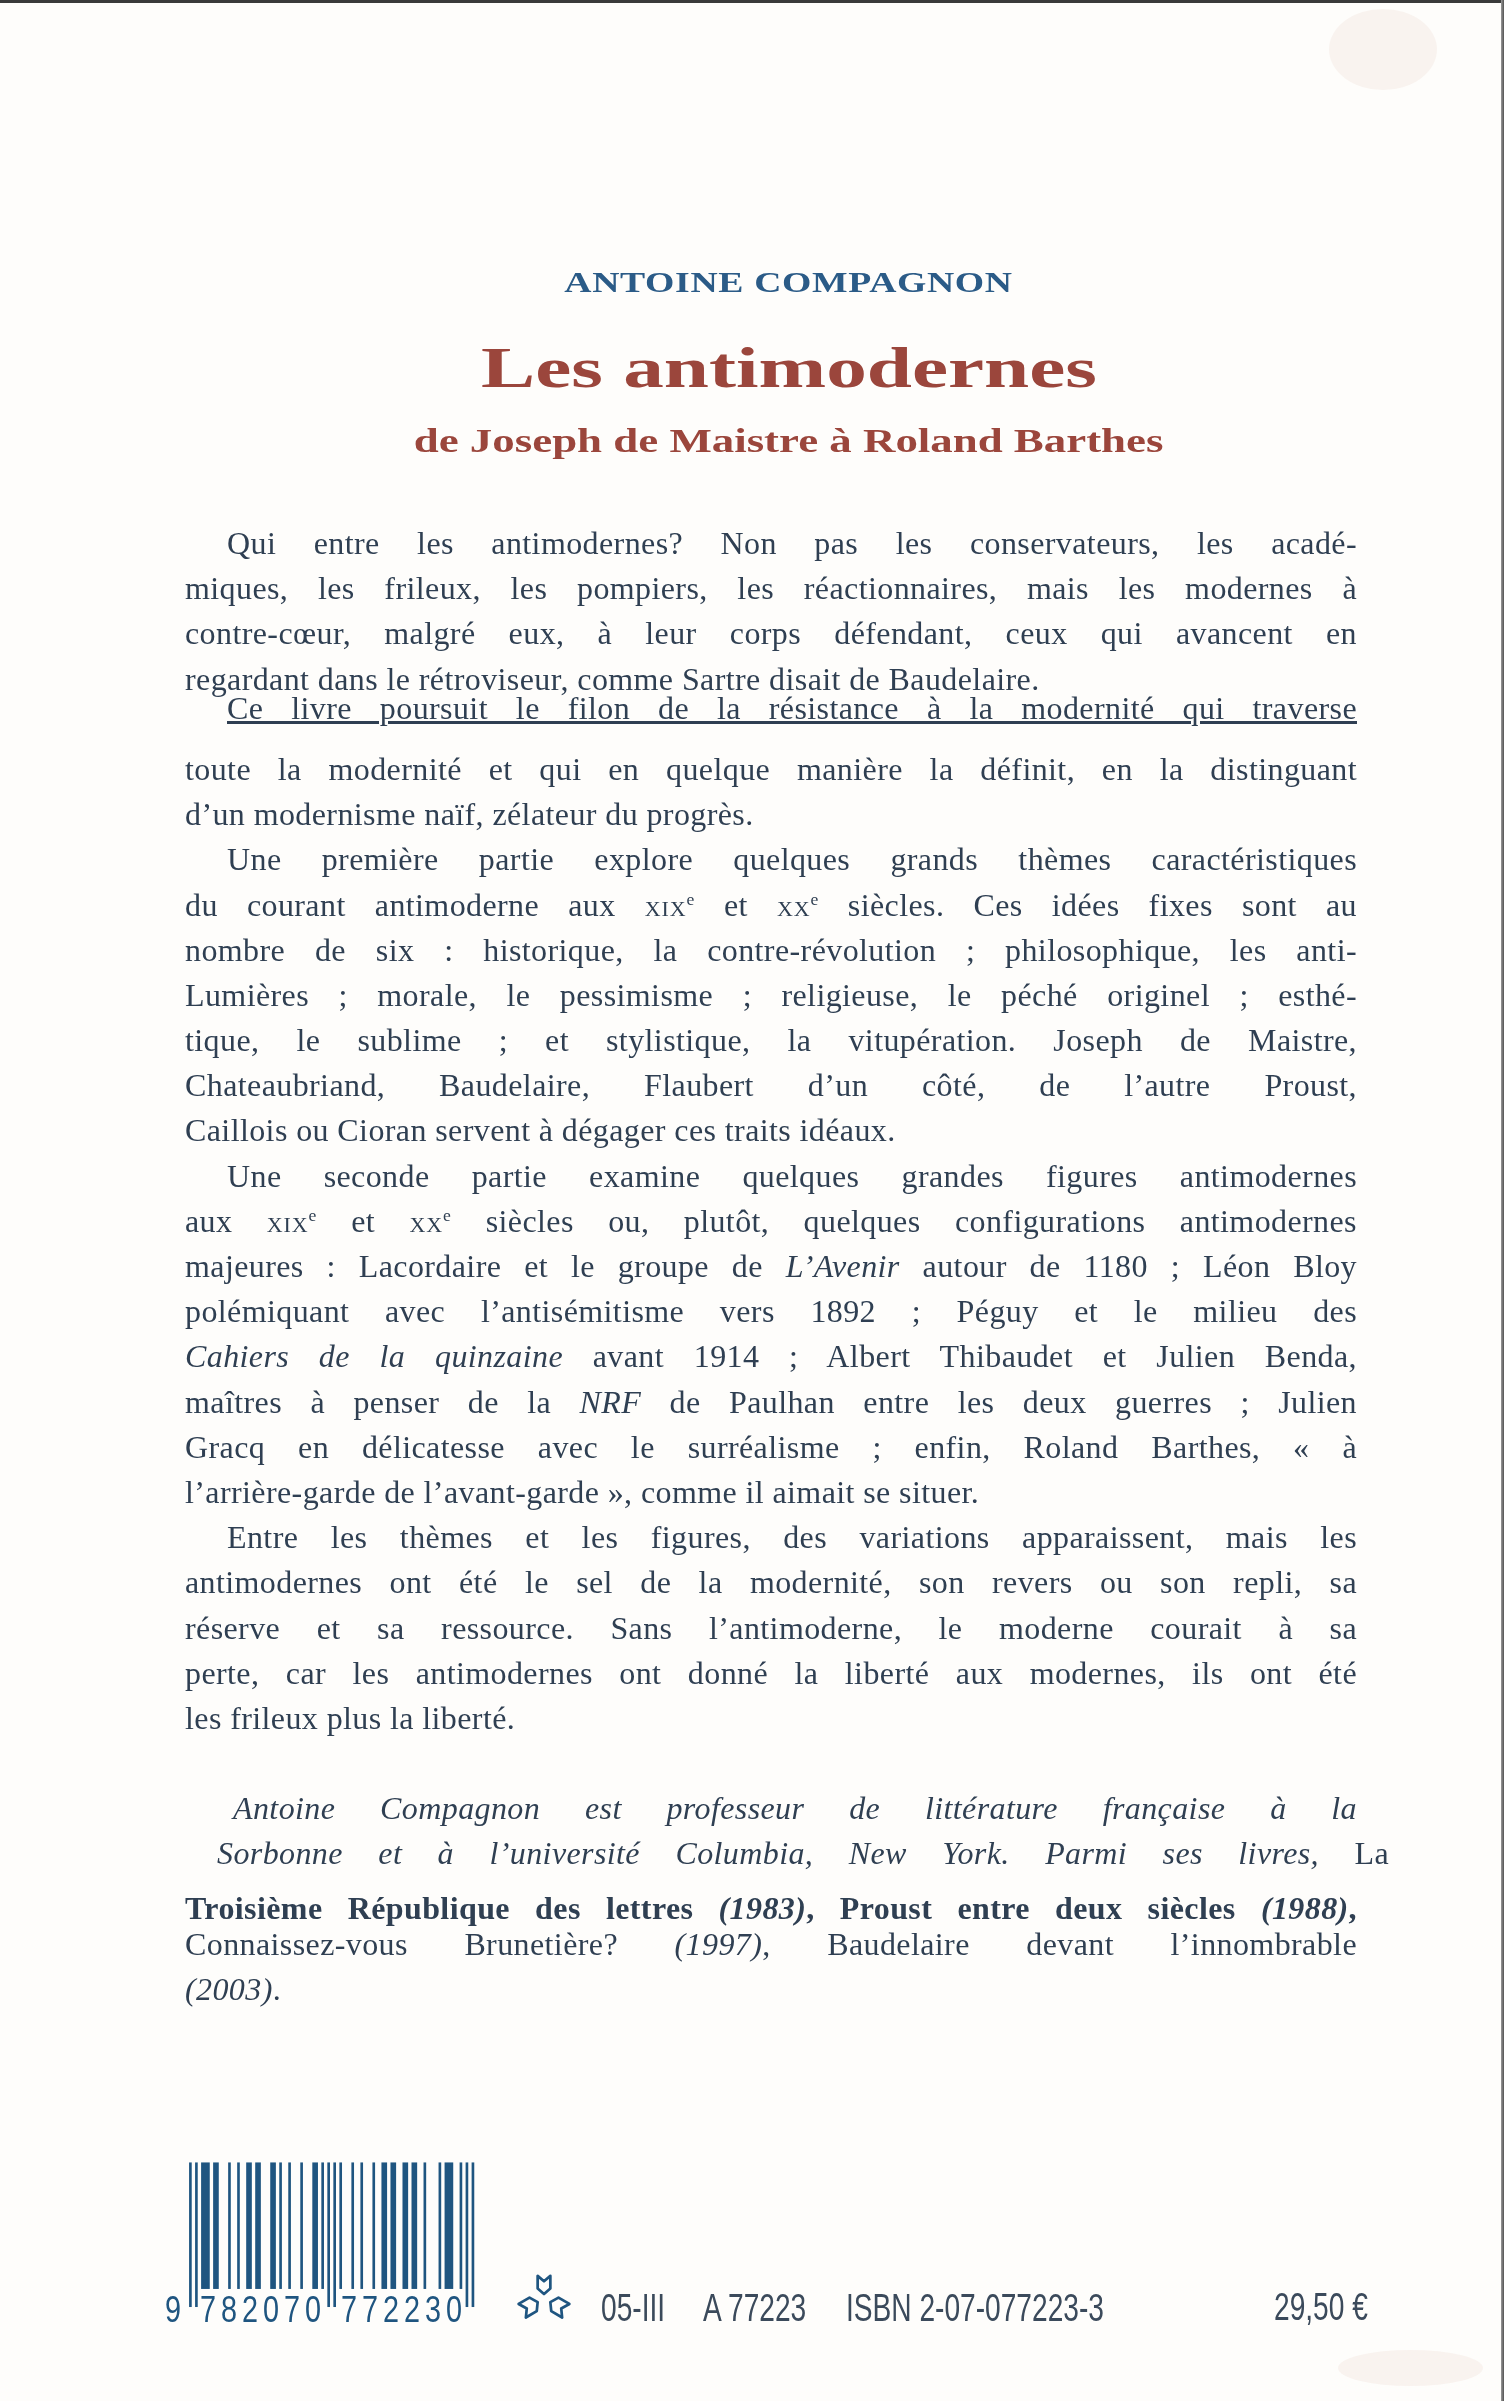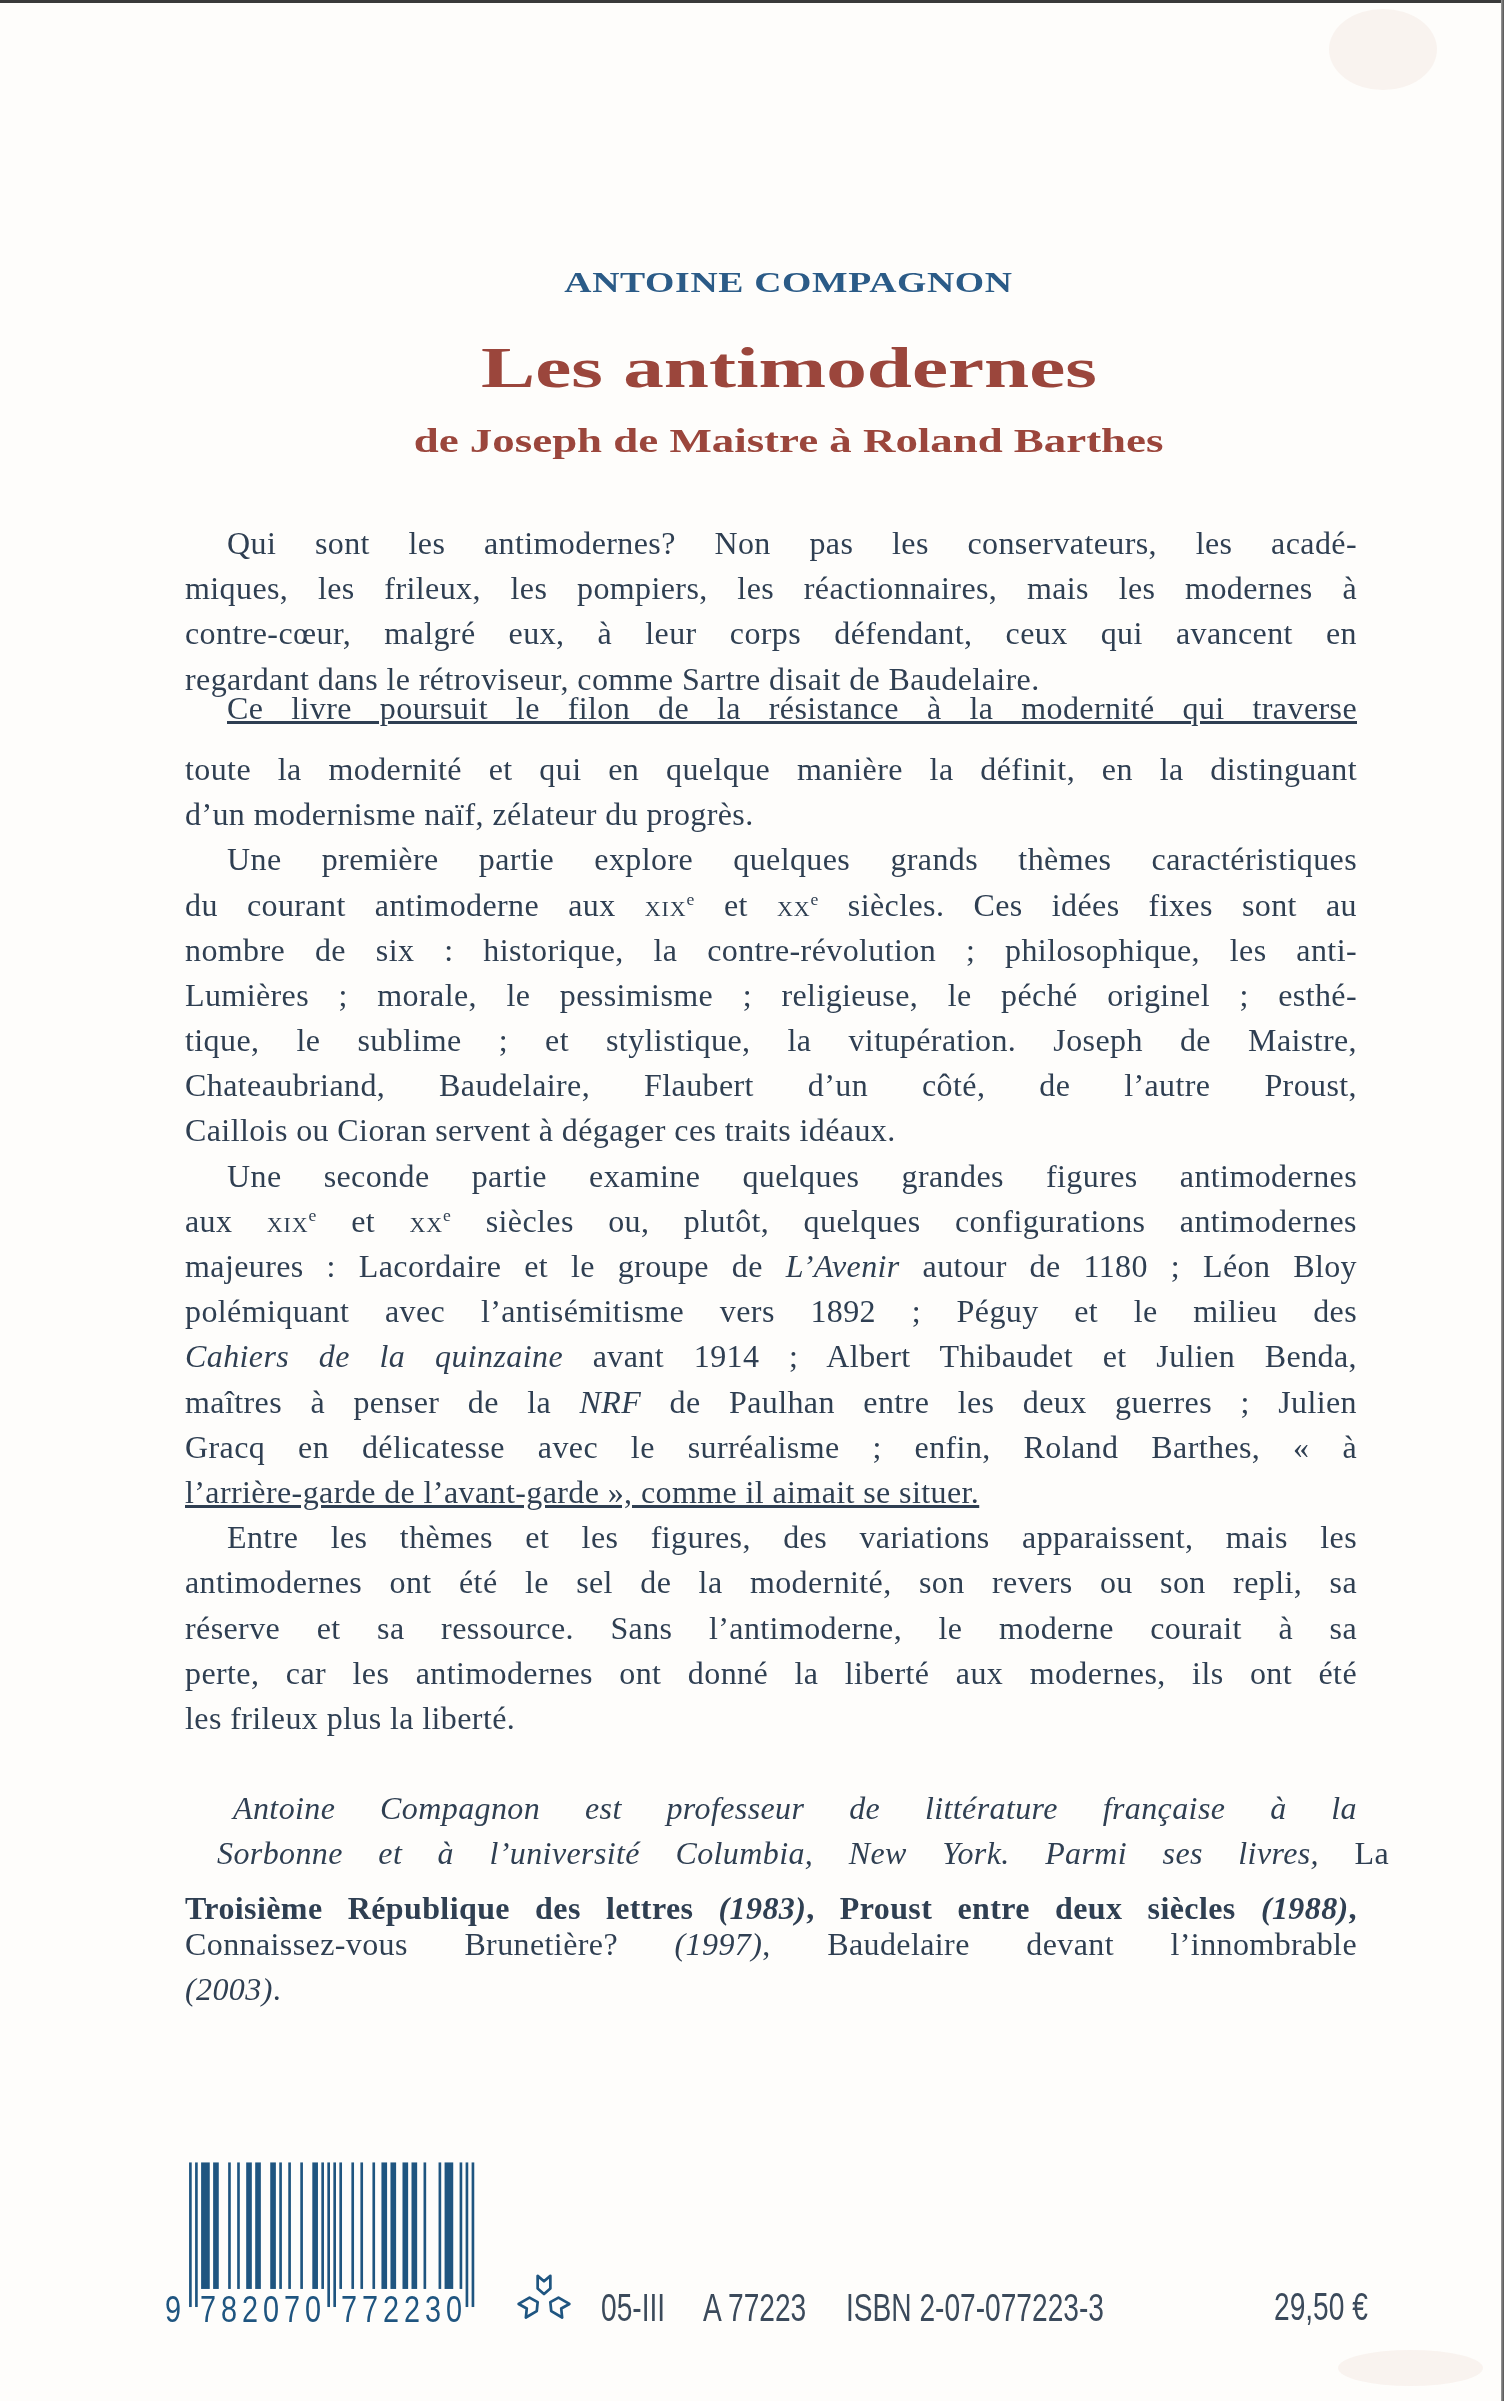--- a/index.html
+++ b/index.html
@@ -60,42 +60,42 @@
   <span id="author-text" style="color: rgb(43, 91, 135);">ANTOINE COMPAGNON</span>
 </div>
 <div class="heading title">
   <span id="title-text" style="color: rgb(155, 70, 60);">Les antimodernes</span>
 </div>
 <div class="heading subtitle">
   <span id="subtitle-text" style="color: rgb(155, 70, 60);">de Joseph de Maistre à Roland Barthes</span>
 </div>
 
 <div class="textblock" id="body-block" style="top:521px;">
-    <div class="line indent" style="top: 0px;"><span class="seg-r">Qui sont les antimodernes? Non pas les conservateurs, les acadé-</span></div>
+    <div class="line indent" style="top: 0px;"><span class="seg-r">Qui entre les antimodernes? Non pas les conservateurs, les acadé-</span></div>
     <div class="line" style="top: 45px;"><span class="seg-r">miques, les frileux, les pompiers, les réactionnaires, mais les modernes à</span></div>
     <div class="line" style="top: 90px;"><span class="seg-r">contre-cœur, malgré eux, à leur corps défendant, ceux qui avancent en</span></div>
     <div class="line last" style="top: 136px;"><span class="seg-r">regardant dans le rétroviseur, comme Sartre disait de Baudelaire.</span></div>
     <div class="line indent" style="top: 165px; text-decoration: underline;"><span class="seg-r">Ce livre poursuit le filon de la résistance à la modernité qui traverse</span></div>
     <div class="line" style="top: 226px;"><span class="seg-r">toute la modernité et qui en quelque manière la définit, en la distinguant</span></div>
     <div class="line last" style="top: 271px;"><span class="seg-r">d’un modernisme naïf, zélateur du progrès.</span></div>
     <div class="line indent" style="top: 316px;"><span class="seg-r">Une première partie explore quelques grands thèmes caractéristiques</span></div>
     <div class="line" style="top: 362px;"><span class="seg-r">du courant antimoderne aux </span><span class="seg-sc">xix</span><span class="seg-sup">e</span><span class="seg-r"> et </span><span class="seg-sc">xx</span><span class="seg-sup">e</span><span class="seg-r"> siècles. Ces idées fixes sont au</span></div>
     <div class="line" style="top: 407px;"><span class="seg-r">nombre de six : historique, la contre-révolution ; philosophique, les anti-</span></div>
     <div class="line" style="top: 452px;"><span class="seg-r">Lumières ; morale, le pessimisme ; religieuse, le péché originel ; esthé-</span></div>
     <div class="line" style="top: 497px;"><span class="seg-r">tique, le sublime ; et stylistique, la vitupération. Joseph de Maistre,</span></div>
     <div class="line" style="top: 542px;"><span class="seg-r">Chateaubriand, Baudelaire, Flaubert d’un côté, de l’autre Proust,</span></div>
     <div class="line last" style="top: 587px;"><span class="seg-r">Caillois ou Cioran servent à dégager ces traits idéaux.</span></div>
     <div class="line indent" style="top: 633px;"><span class="seg-r">Une seconde partie examine quelques grandes figures antimodernes</span></div>
     <div class="line" style="top: 678px;"><span class="seg-r">aux </span><span class="seg-sc">xix</span><span class="seg-sup">e</span><span class="seg-r"> et </span><span class="seg-sc">xx</span><span class="seg-sup">e</span><span class="seg-r"> siècles ou, plutôt, quelques configurations antimodernes</span></div>
     <div class="line" style="top: 723px;"><span class="seg-r">majeures : Lacordaire et le groupe de </span><span class="seg-i">L’Avenir</span><span class="seg-r"> autour de 1180 ; Léon Bloy</span></div>
     <div class="line" style="top: 768px;"><span class="seg-r">polémiquant avec l’antisémitisme vers 1892 ; Péguy et le milieu des</span></div>
     <div class="line" style="top: 813px;"><span class="seg-i">Cahiers de la quinzaine</span><span class="seg-r"> avant 1914 ; Albert Thibaudet et Julien Benda,</span></div>
     <div class="line" style="top: 859px;"><span class="seg-r">maîtres à penser de la </span><span class="seg-i">NRF</span><span class="seg-r"> de Paulhan entre les deux guerres ; Julien</span></div>
     <div class="line" style="top: 904px;"><span class="seg-r">Gracq en délicatesse avec le surréalisme ; enfin, Roland Barthes, « à</span></div>
-    <div class="line last" style="top: 949px; text-decoration: underline;"><span class="seg-r">l’arrière-garde de l’avant-garde », comme il aimait se situer.</span></div>
+    <div class="line last" style="top: 949px;"><span class="seg-r">l’arrière-garde de l’avant-garde », comme il aimait se situer.</span></div>
     <div class="line indent" style="top: 994px;"><span class="seg-r">Entre les thèmes et les figures, des variations apparaissent, mais les</span></div>
     <div class="line" style="top: 1039px;"><span class="seg-r">antimodernes ont été le sel de la modernité, son revers ou son repli, sa</span></div>
     <div class="line" style="top: 1085px;"><span class="seg-r">réserve et sa ressource. Sans l’antimoderne, le moderne courait à sa</span></div>
     <div class="line" style="top: 1130px;"><span class="seg-r">perte, car les antimodernes ont donné la liberté aux modernes, ils ont été</span></div>
     <div class="line last" style="top: 1175px;"><span class="seg-r">les frileux plus la liberté.</span></div>
   </div>
 <div class="textblock" id="bio-block" style="top:1786px;">
     <div class="line bioindent" style="top: 0px;"><span class="seg-i">Antoine Compagnon est professeur de littérature française à la</span></div>
     <div class="line" style="top: 45px; margin-left: 32px;"><span class="seg-i">Sorbonne et à l’université Columbia, New York. Parmi ses livres,</span><span class="seg-r"> La</span></div>
     <div class="line" style="top: 100px; font-weight: bold;"><span class="seg-r">Troisième République des lettres </span><span class="seg-i">(1983)</span><span class="seg-r">, Proust entre deux siècles </span><span class="seg-i">(1988)</span><span class="seg-r">,</span></div>

